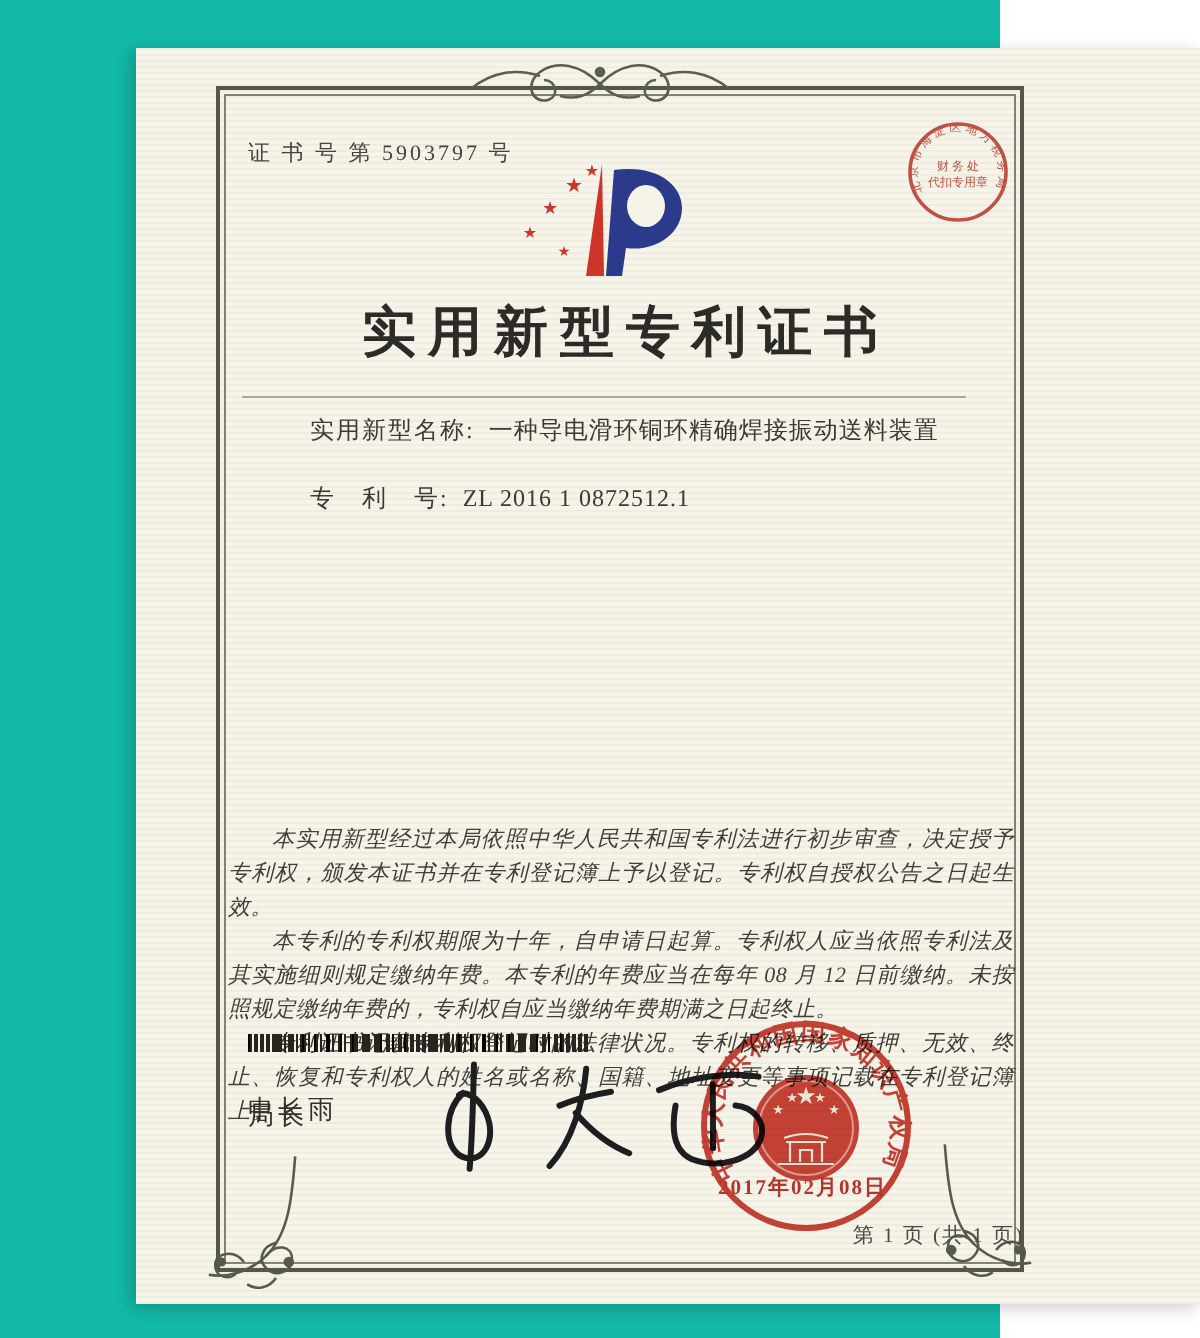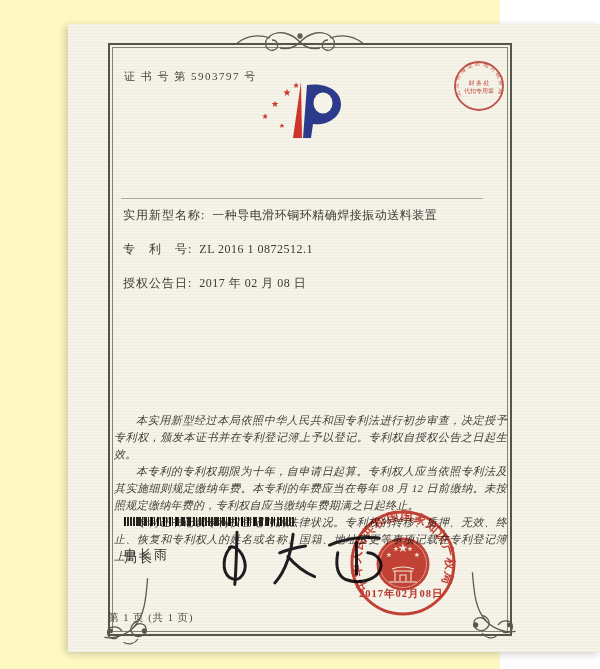--- a/index.html
+++ b/index.html
@@ -1,18 +1,18 @@
 <!DOCTYPE html>
 <html><head>
 <meta charset="utf-8">
 <style>
   * { margin:0; padding:0; box-sizing:border-box; }
   html,body { width:600px; height:669px; background:#ffffff; overflow:hidden;
     font-family:"Liberation Serif","DejaVu Serif",serif; }
-  .canvas { position:relative; width:500px; height:669px; background:#fef9c3; }
+  .canvas { position:relative; width:500px; height:669px; background:#14b8a6; }
 
   .paper { position:absolute; left:68px; top:24px; width:532px; height:628px;
     background-color:#f6f3e9;
     background-image:repeating-linear-gradient(180deg, rgba(115,110,90,0.055) 0px,
       rgba(115,110,90,0.055) 1px, rgba(255,255,255,0) 1px, rgba(255,255,255,0) 3px);
     box-shadow:-4px 1px 7px rgba(0,0,0,0.12), 0 4px 8px rgba(0,0,0,0.08); }
 
   .frame { position:absolute; left:108px; top:43px; width:404px; height:593px;
     border:2px solid #56554b; }
   .frame-inner { position:absolute; inset:2px; border:1px solid #84836f; }
@@ -25,42 +25,42 @@
   .title { position:absolute; left:108px; top:148px; width:404px;
     text-align:center; font-size:27px; font-weight:bold; color:#2c2b27;
     letter-spacing:6px; text-indent:6px; }
 
   .title-rule { position:absolute; left:121px; top:198px; width:362px; height:1px;
     background:#aba99a; }
 
   .fields { position:absolute; left:123px; top:206px; width:376px; }
   .field-row { line-height:18px; margin-bottom:16px; font-size:12px; color:#3b3a34;
     white-space:nowrap; }
-  .field-row .lab { letter-spacing:1px; }
+  .field-row .lab { letter-spacing:1px;margin-left:32px; }
   .field-row .val { margin-left:4px; letter-spacing:0.5px; }
 
   .body-text { position:absolute; left:114px; top:412px; width:393px;
     font-size:11px; line-height:17px; font-style:italic; color:#403f39;
     text-align:justify; }
   .body-text p { text-indent:2em; letter-spacing:0.3px; }
 
   .barcode { position:absolute; left:124px; top:517px; width:170px; height:9px;
     background-image:
       repeating-linear-gradient(90deg,#26251f 0 1px,transparent 1px 3px,#26251f 3px 5px,transparent 5px 6px),
       repeating-linear-gradient(90deg,#26251f 0 2px,transparent 2px 7px,#26251f 7px 8px,transparent 8px 13px);
     background-blend-mode:multiply; }
 
   .sig-title { position:absolute; left:124px; top:549px; font-size:13px;
     letter-spacing:2px; color:#33322c; }
   .sig-name  { position:absolute; left:124px; top:546px; font-size:13px;
     letter-spacing:2px; color:#33322c; }
   .signature { position:absolute; left:208px; top:524px; transform:rotate(-2deg); }
 
   .footer { position:absolute; left:108px; top:611px; width:404px;
-    text-align:left; font-size:10.5px; letter-spacing:1px; color:#4b4a42; }
+    text-align:right; font-size:10.5px; letter-spacing:1px; color:#4b4a42; }
 
   .seal { position:absolute; mix-blend-mode:multiply; opacity:0.92; }
   .seal-finance { left:451px; top:58px; }
   .seal-office  { left:347px; top:507px; }
 
   .ornament { position:absolute; }
   .orn-top   { left:230px; top:26px; }
   .orn-bl    { left:98px;  top:572px; }
   .orn-br    { left:466px; top:566px; transform:scaleX(-1); }
 </style>
@@ -117,35 +117,32 @@
     <polygon points="49,2 41,58 50,58" fill="#cd352a"></polygon>
     <g fill="#cd352a" font-size="10" text-anchor="middle" font-family="'DejaVu Sans',sans-serif">
       <text x="13" y="39" font-size="8">★</text>
       <text x="23" y="27" font-size="9">★</text>
       <text x="35" y="16" font-size="10">★</text>
       <text x="30" y="48" font-size="7">★</text>
       <text x="44" y="8" font-size="8">★</text>
     </g>
   </svg>
 
+  <div class="title">实用新型专利证书</div>
 
   <div class="title-rule"></div>
 
   <div class="fields">
     <div class="field-row">
       <span class="lab">实用新型名称:</span>
       <span class="val">一种导电滑环铜环精确焊接振动送料装置</span>
     </div>
     <div class="field-row">
       <span class="lab">专　利　号:</span>
       <span class="val">ZL 2016 1 0872512.1</span>
-    </div>
-    <div class="field-row">
-      <span class="lab">授权公告日:</span>
-      <span class="val">2017 年 02 月 08 日</span>
     </div>
   </div>
 
   <div class="body-text">
     <p>本实用新型经过本局依照中华人民共和国专利法进行初步审查，决定授予专利权，颁发本证书并在专利登记簿上予以登记。专利权自授权公告之日起生效。</p>
     <p>本专利的专利权期限为十年，自申请日起算。专利权人应当依照专利法及其实施细则规定缴纳年费。本专利的年费应当在每年 08 月 12 日前缴纳。未按照规定缴纳年费的，专利权自应当缴纳年费期满之日起终止。</p>
     <p>专利证书记载专利权登记时的法律状况。专利权的转移、质押、无效、终止、恢复和专利权人的姓名或名称、国籍、地址变更等事项记载在专利登记簿上。</p>
   </div>
 
   <div class="barcode"></div>

